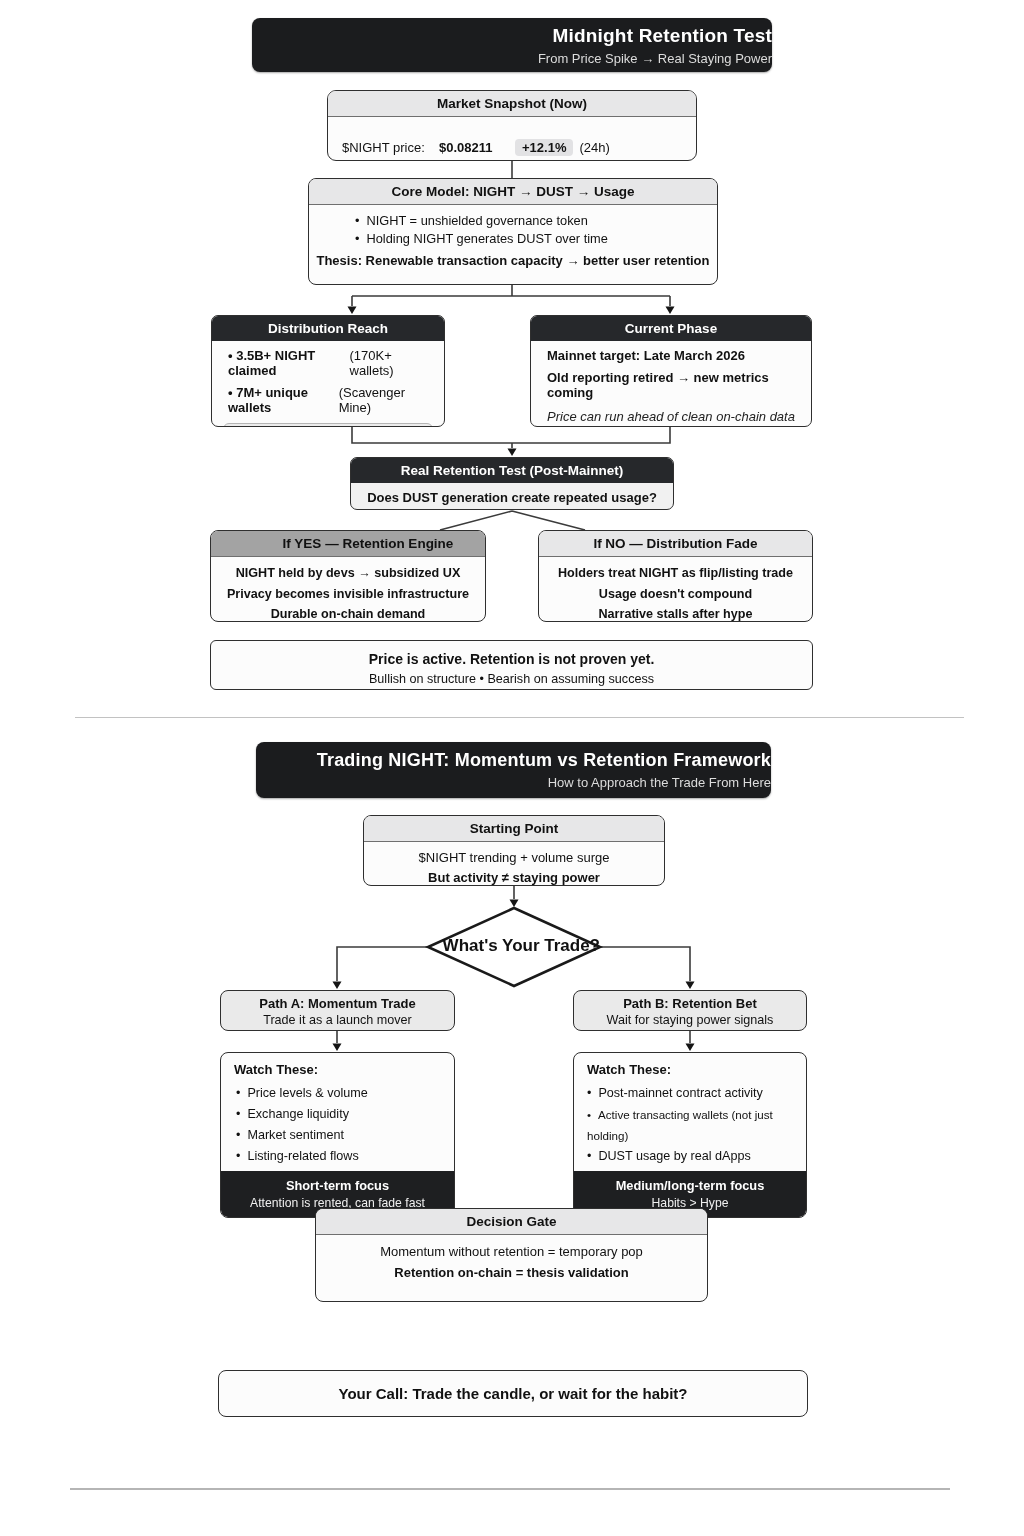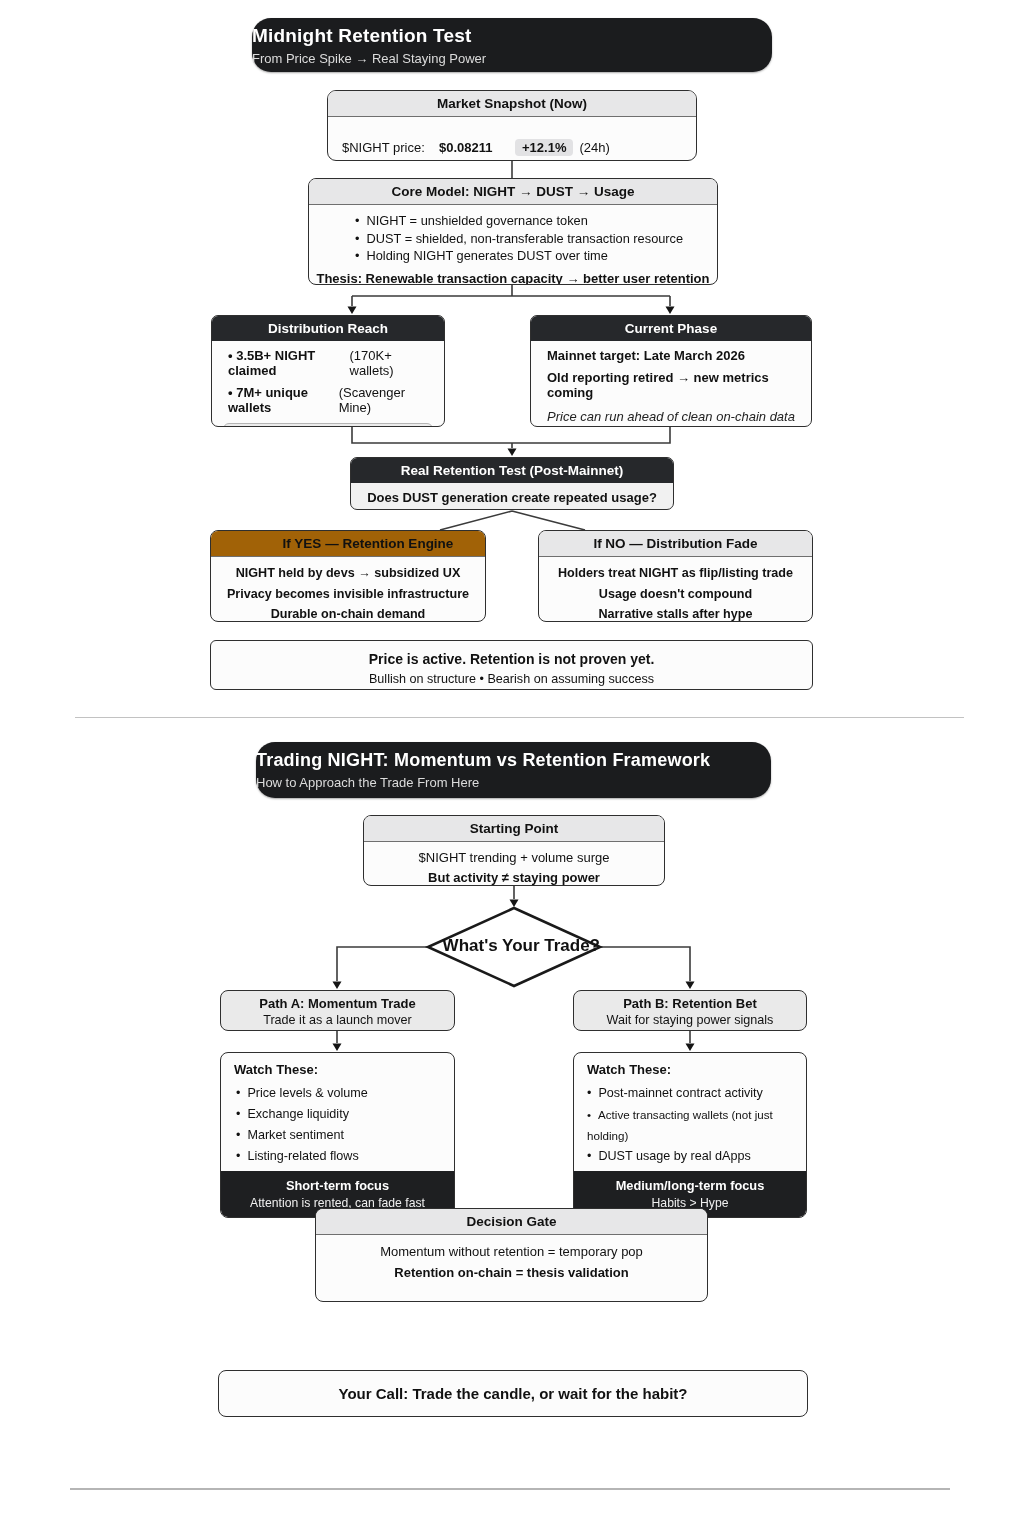--- a/index.html
+++ b/index.html
@@ -1,28 +1,28 @@
 <!DOCTYPE html>
 <html><head>
 <meta charset="utf-8">
 <style>
   html,body{margin:0;padding:0;background:#ffffff;}
   .canvas{position:relative;width:1024px;height:1536px;background:#ffffff;
     font-family:"Liberation Sans","DejaVu Sans",sans-serif;color:#111;overflow:hidden;}
   svg.connectors{position:absolute;left:0;top:0;pointer-events:none;}
 
-  .titlebox{position:absolute;background:#1b1c1e;border-radius:19px;text-align:left;color:#fff;
+  .titlebox{position:absolute;background:#1b1c1e;border-radius:8px;text-align:right;color:#fff;
     display:flex;flex-direction:column;justify-content:center;gap:4px;box-shadow:0 1px 2px rgba(0,0,0,.35);}
   .titlebox .t{font-size:19px;font-weight:bold;letter-spacing:.2px;}
   .titlebox .s{font-size:13px;color:#dcdcdc;}
 
   .box{position:absolute;background:#fcfcfc;border:1.4px solid #2f2f2f;border-radius:8px;box-sizing:border-box;overflow:hidden;}
   .hdr{background:#e7e7e8;border-bottom:1px solid #6f6f6f;font-weight:bold;font-size:13.5px;text-align:center;padding:5px 0;}
   .hdr.dark{background:#26282b;color:#fff;border-bottom:none;padding:5px 0;}
-  .hdr.green{background:#a16207;padding-left:40px;}
+  .hdr.green{background:#a3a3a3;padding-left:40px;}
 
   
   .mrow{display:flex;align-items:center;padding:0 0 0 14px;font-size:13px;margin-top:22px;}
   .m-lbl{width:97px;}
   .m-val{width:76px;font-weight:bold;}
   .badge{background:#e2e2e4;border-radius:4px;font-weight:bold;padding:1px 7px;margin-right:6px;}
   .m-b-lbl{margin-right:5px;}
   .m-b-val{font-weight:bold;}
 
   
@@ -132,21 +132,20 @@
       <span class="m-val">$748.8M</span>
       <span class="m-b-lbl">Binance NIGHT/USDT:</span>
       <span class="m-b-val">$667.2M</span>
     </div>
   </div>
 
   <div class="box core" style="left:308px;top:178px;width:410px;height:107px;">
     <div class="hdr">Core Model: NIGHT → DUST → Usage</div>
     <ul>
       <li>NIGHT = unshielded governance token</li>
-      <li>DUST = shielded, non-transferable transaction resource</li>
       <li>Holding NIGHT generates DUST over time</li>
     </ul>
     <div class="thesis">Thesis: Renewable transaction capacity → better user retention</div>
   </div>
 
   <div class="box" style="left:211px;top:315px;width:234px;height:112px;border-radius:7px;">
     <div class="hdr dark">Distribution Reach</div>
     <div class="drow">
       <span class="b">• 3.5B+ NIGHT claimed</span>
       <span>(170K+ wallets)</span>

